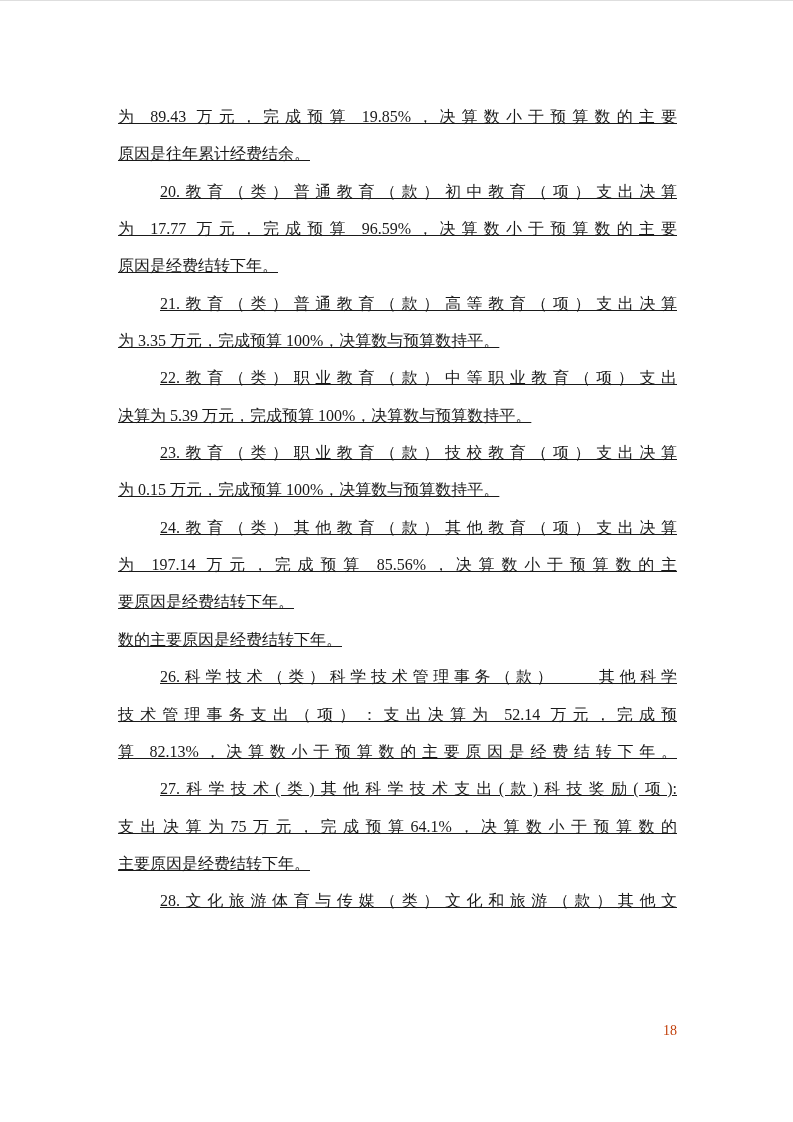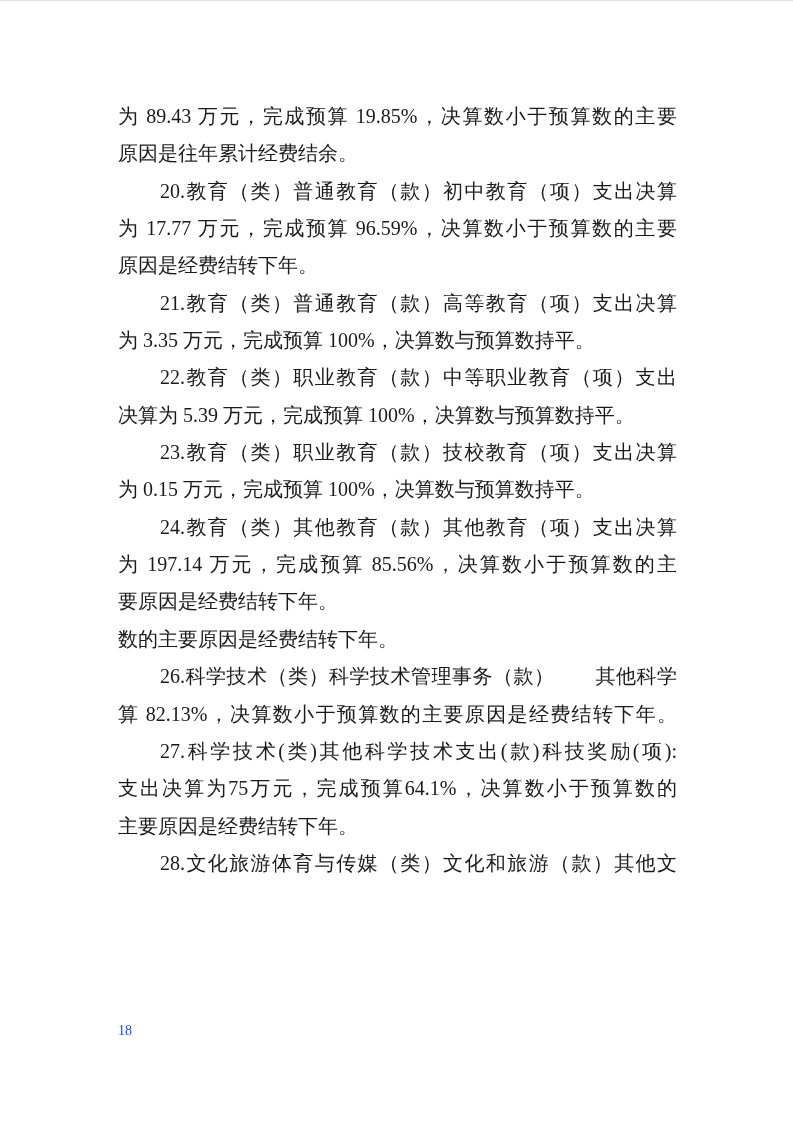--- a/index.html
+++ b/index.html
@@ -16,40 +16,41 @@
     position: absolute;
     top: 0; left: 0;
     width: 793px; height: 1px;
     background: #dedede;
   }
   .text-block {
     position: absolute;
     left: 118px;
     top: 98px;
     width: 559px;
-    font-size: 20px;
+    font-size: 16px;
+    text-decoration: underline;
   }
   .paragraph { margin: 0; padding: 0; }
   .line {
     height: 37.35px;
     line-height: 37.35px;
     text-align: justify;
     text-align-last: justify;
     overflow: hidden;
   }
   .line.indent { text-indent: 42px; }
   .line.last { text-align-last: left; }
   .page-number {
     position: absolute;
     left: 118px;
     top: 1023px;
     width: 559px;
-    text-align: left;
+    text-align: right;
     font-size: 14px;
-    color: #1d4ed8;
+    color: #c2410c;
   }
 </style>
 </head>
 <body>
 
 <div class="top-edge"></div>
 
 <div class="text-block">
     <div class="paragraph">
       <div class="line">为 89.43 万元，完成预算 19.85%，决算数小于预算数的主要</div>
@@ -75,20 +76,21 @@
     <div class="paragraph">
       <div class="line indent">24.教育（类）其他教育（款）其他教育（项）支出决算</div>
       <div class="line">为 197.14 万元，完成预算 85.56%，决算数小于预算数的主</div>
       <div class="line last">要原因是经费结转下年。</div>
     </div>
     <div class="paragraph">
       <div class="line last">数的主要原因是经费结转下年。</div>
     </div>
     <div class="paragraph">
       <div class="line indent">26.科学技术（类）科学技术管理事务（款）　　其他科学</div>
+      <div class="line">技术管理事务支出（项）：支出决算为 52.14 万元，完成预</div>
       <div class="line">算 82.13%，决算数小于预算数的主要原因是经费结转下年。</div>
     </div>
     <div class="paragraph">
       <div class="line indent">27.科学技术(类)其他科学技术支出(款)科技奖励(项):</div>
       <div class="line">支出决算为75万元，完成预算64.1%，决算数小于预算数的</div>
       <div class="line last">主要原因是经费结转下年。</div>
     </div>
     <div class="paragraph">
       <div class="line indent">28.文化旅游体育与传媒（类）文化和旅游（款）其他文</div>
     </div>

